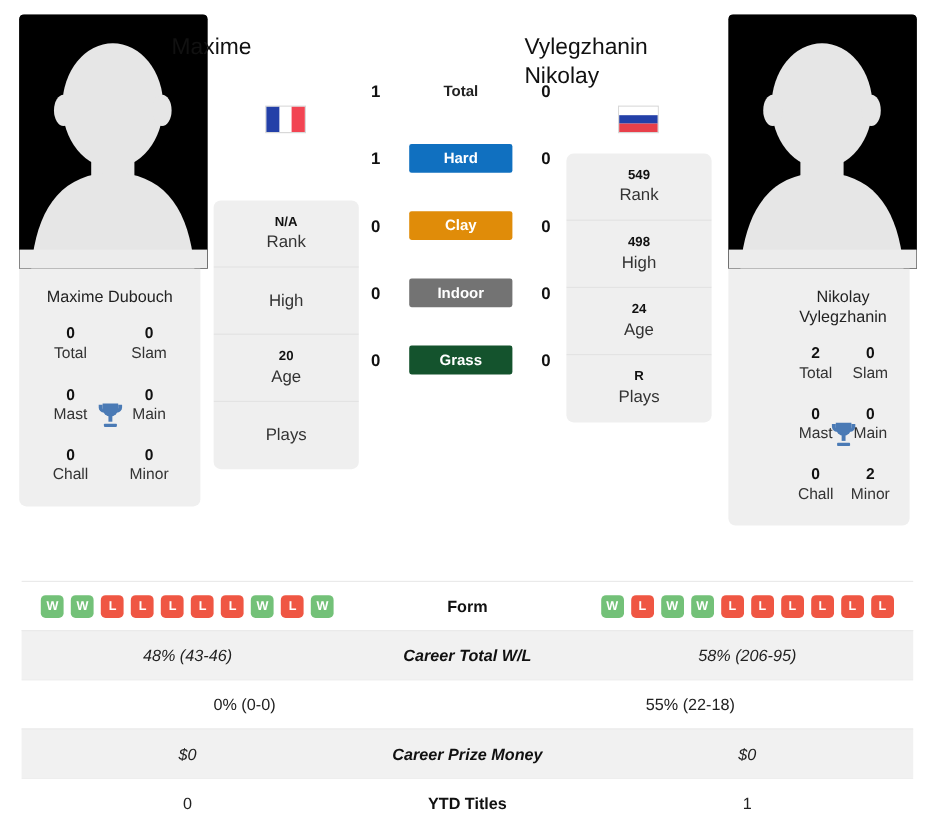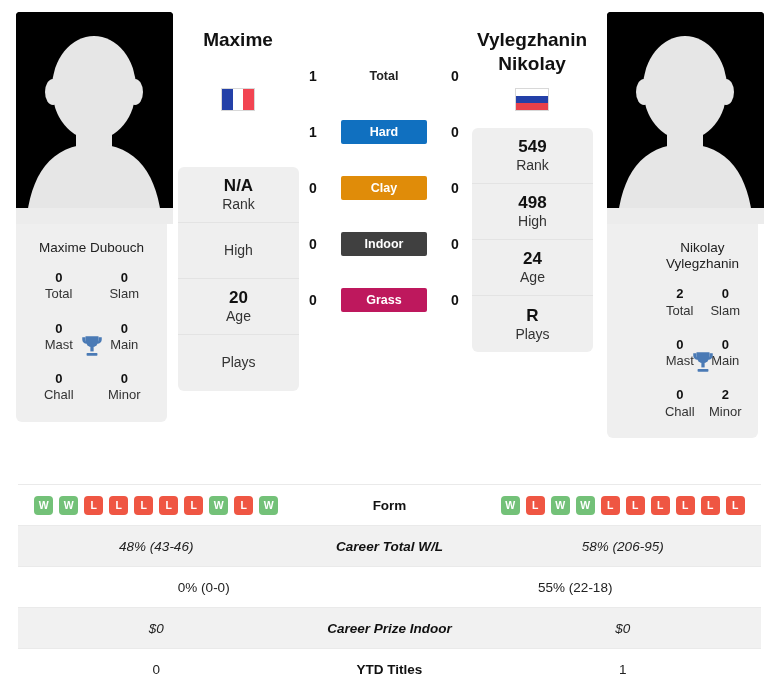--- a/index.html
+++ b/index.html
@@ -68,23 +68,22 @@
     top: 50%;
     transform: translate(-50%, -50%);
     width: 26px; height: 26px;
   }
 
   
   .bigname {
     position: absolute;
     top: 28px;
     width: 190px;
-    text-align: center;
     font-size: 19px;
-    font-weight: bold;
+    font-weight: normal;
     line-height: 1.25;
     color: #111;
   }
   .bigname.left  { left: 143px; }
   .bigname.right { left: 437px; }
 
   .flag {
     position: absolute;
     width: 34px;
     height: 23px;
@@ -111,21 +110,21 @@
   .inforow {
     height: 56px;
     display: flex;
     flex-direction: column;
     align-items: center;
     justify-content: center;
     border-bottom: 1px solid #e3e3e3;
     line-height: 1.25;
   }
   .inforow:last-child { border-bottom: none; }
-  .inforow .v { font-size: 17px; font-weight: bold; color: #111; }
+  .inforow .v { font-size: 11px; font-weight: bold; color: #111; }
   .inforow .l { font-size: 14px; color: #333; }
 
   
   .h2h { position: absolute; left: 300px; top: 62px; width: 168px; }
   .h2hrow {
     display: flex;
     align-items: center;
     justify-content: space-between;
     height: 28px;
     margin-bottom: 28px;
@@ -356,26 +355,26 @@
         <div class="surf" style="background:#1070c0;color:#fff">Hard</div>
         <div class="score">0</div>
       </div>
       <div class="h2hrow">
         <div class="score">0</div>
         <div class="surf" style="background:#e08c09;color:#fff">Clay</div>
         <div class="score">0</div>
       </div>
       <div class="h2hrow">
         <div class="score">0</div>
-        <div class="surf" style="background:#404040;color:#fff">Indoor</div>
+        <div class="surf" style="background:#737373;color:#fff">Indoor</div>
         <div class="score">0</div>
       </div>
       <div class="h2hrow">
         <div class="score">0</div>
-        <div class="surf" style="background:#be185d;color:#fff">Grass</div>
+        <div class="surf" style="background:#14532d;color:#fff">Grass</div>
         <div class="score">0</div>
       </div>
     </div>
   </div>
 
   <div class="table">
     <div class="trow">
       <div class="tleft">
         <div class="forms" id="form-left">
             <div class="badge W">W</div>
@@ -413,21 +412,21 @@
       <div class="tright">58% (206-95)</div>
     </div>
 
     <div class="trow">
       <div class="tleft">0% (0-0)</div>
       <div class="tright">55% (22-18)</div>
     </div>
 
     <div class="trow alt">
       <div class="tleft">$0</div>
-      <div class="tmid">Career Prize Indoor</div>
+      <div class="tmid">Career Prize Money</div>
       <div class="tright">$0</div>
     </div>
 
     <div class="trow">
       <div class="tleft">0</div>
       <div class="tmid">YTD Titles</div>
       <div class="tright">1</div>
     </div>
   </div>
 </div>

